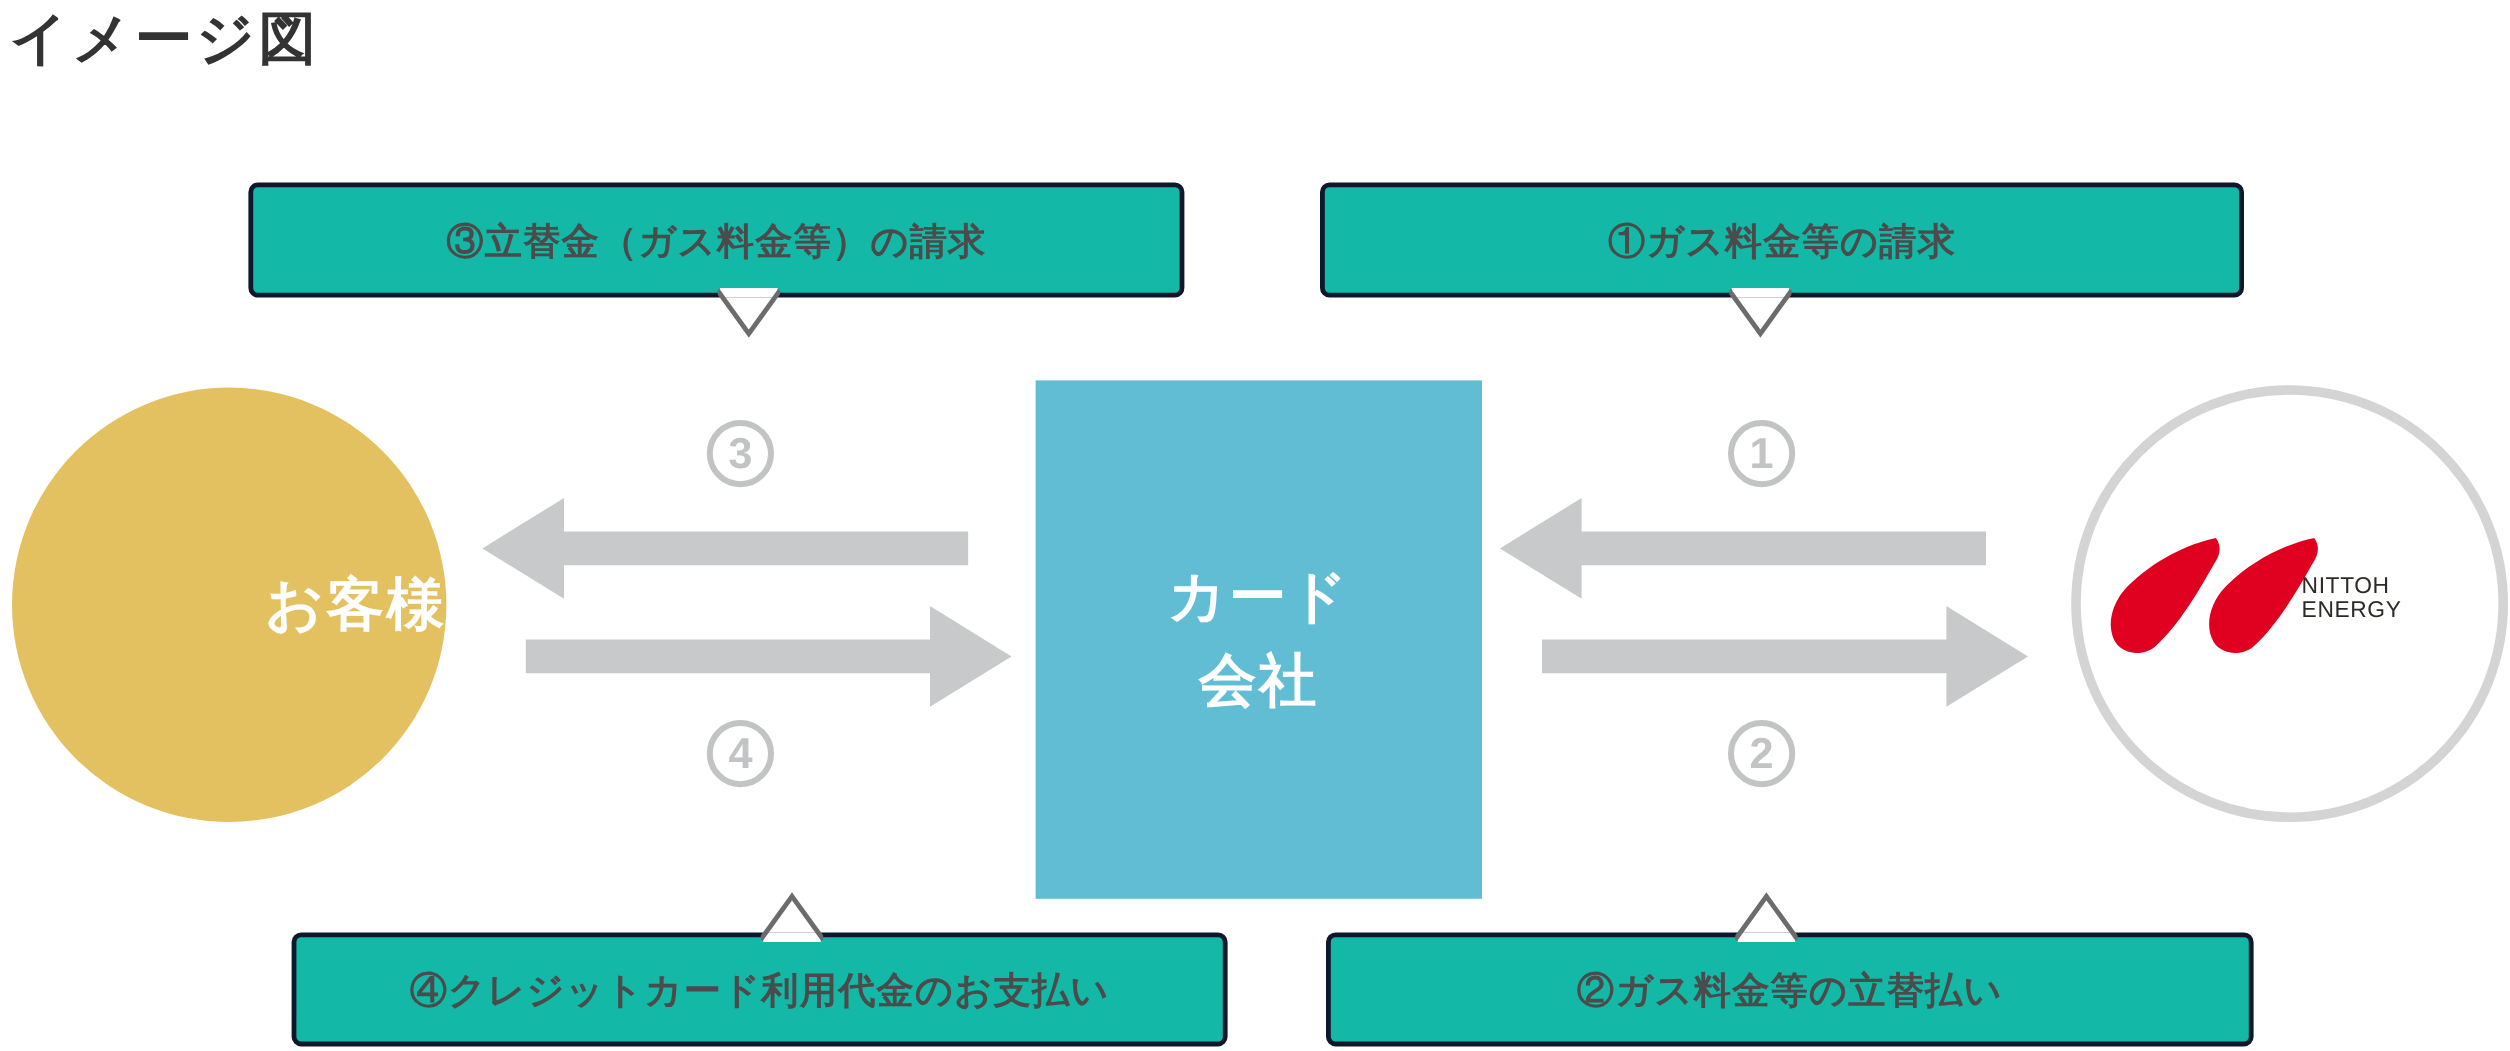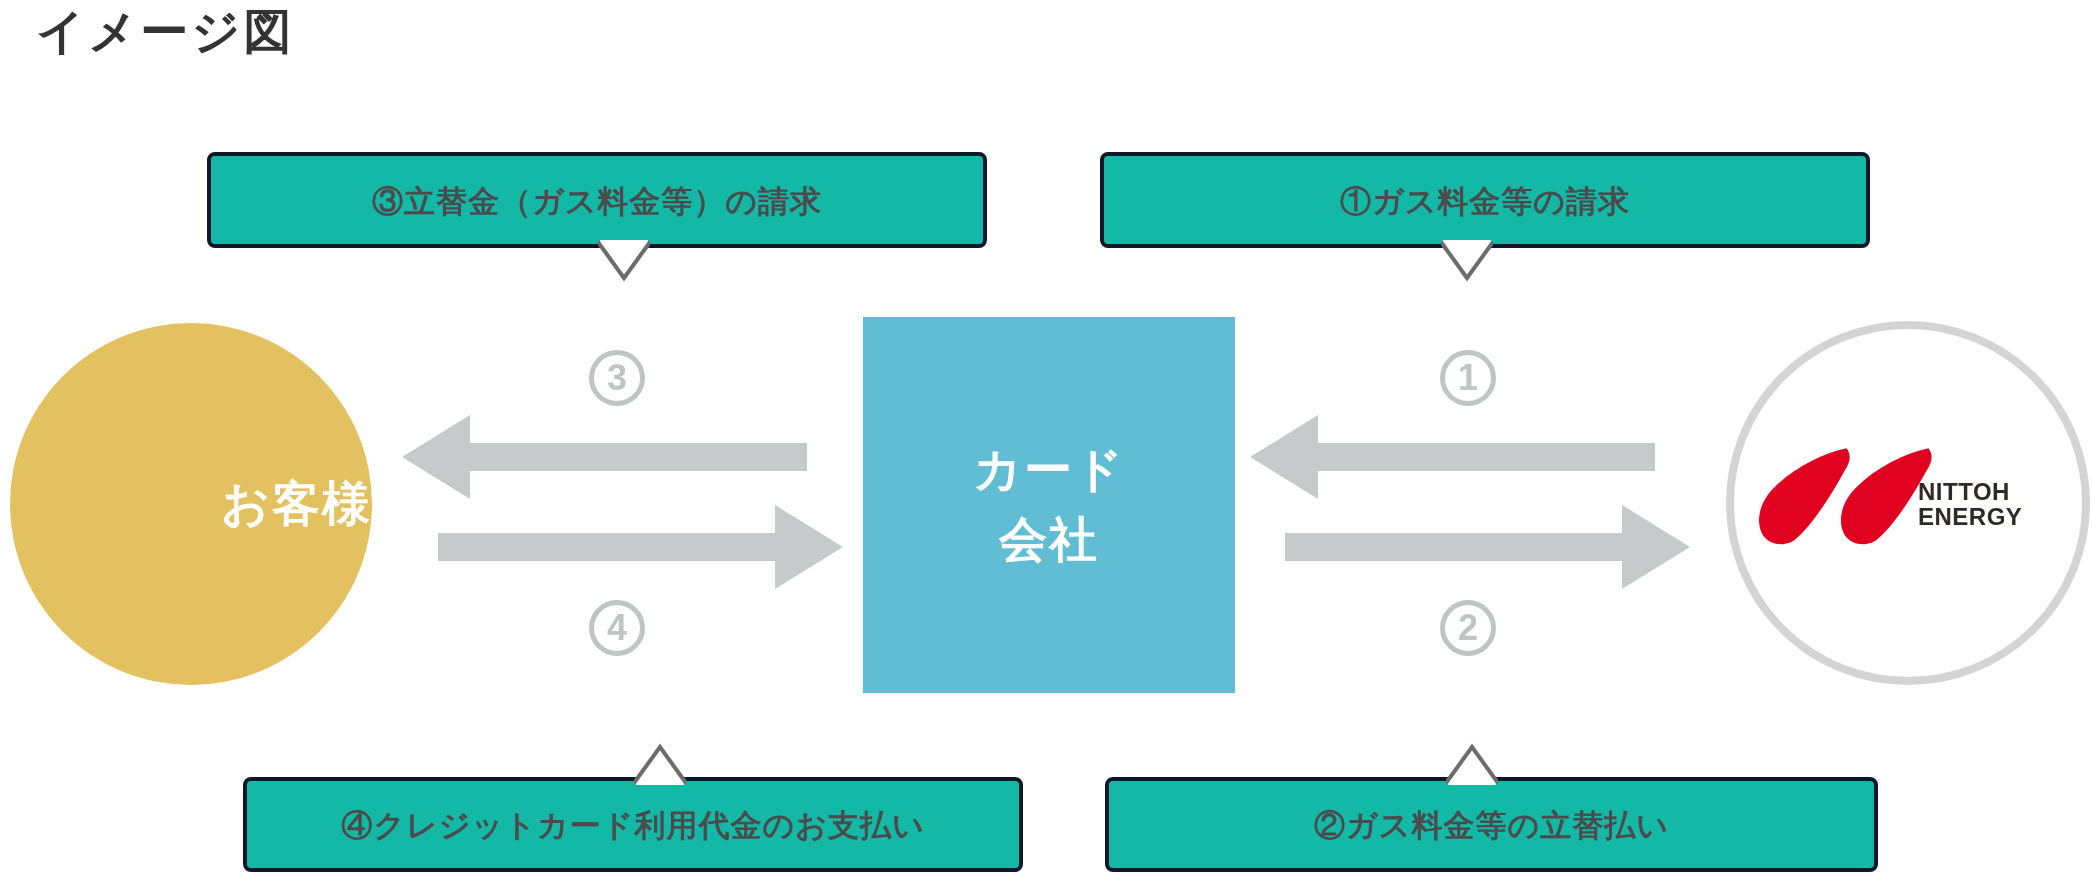--- a/index.html
+++ b/index.html
@@ -15,21 +15,20 @@
   }
 
   .title {
     position: absolute;
     left: 8px;
     top: 0px;
     font-size: 48px;
     font-weight: 900;
     letter-spacing: 3px;
     color: #333333;
-    margin-left: 28px;
   }
 
   
   .callout {
     position: absolute;
     border: 4px solid #0f172a;
     border-radius: 8px;
     background: #14b8a6;
     display: flex;
     align-items: center;
@@ -67,41 +66,41 @@
     background: #e4c160;
     display: flex; align-items: center; justify-content: flex-end; font-family: Liberation Serif, serif;
   }
   .node-circle-customer .label {
     color: #ffffff; font-size: 48px; font-weight: 600; letter-spacing: 2px;
   }
 
   .node-square-card {
     position: absolute;
     left: 863px; top: 317px;
-    width: 372px; height: 376px;
+    width: 372px; height: 432px;
     background: #60bdd3;
     display: flex; flex-direction: column; align-items: center; justify-content: center;
   }
   .node-square-card .label {
     color: #ffffff; font-size: 48px; font-weight: 600; letter-spacing: 2px;
     line-height: 1.45; text-align: center;
   }
 
   .node-circle-energy {
     position: absolute;
     left: 1726px; top: 321px;
     width: 364px; height: 364px;
     border-radius: 50%;
     background: #ffffff;
     border: 8px solid #d4d4d4;
   }
   .logo-swoosh { position: absolute; left: 19px; top: 116px; }
   .logo-text {
     position: absolute; left: 184px; top: 150px;
-    font-size: 24px; font-weight: 700; color: #2e2a27;
+    font-size: 19px; font-weight: 400; color: #2e2a27;
     line-height: 1.06; letter-spacing: 0.5px;
   }
 
   
   .arrow { position: absolute; }
   .arrow.l-up { left: 402px;  top: 415px; }
   .arrow.l-dn { left: 438px;  top: 505px; }
   .arrow.r-up { left: 1250px; top: 415px; }
   .arrow.r-dn { left: 1285px; top: 505px; }
 

